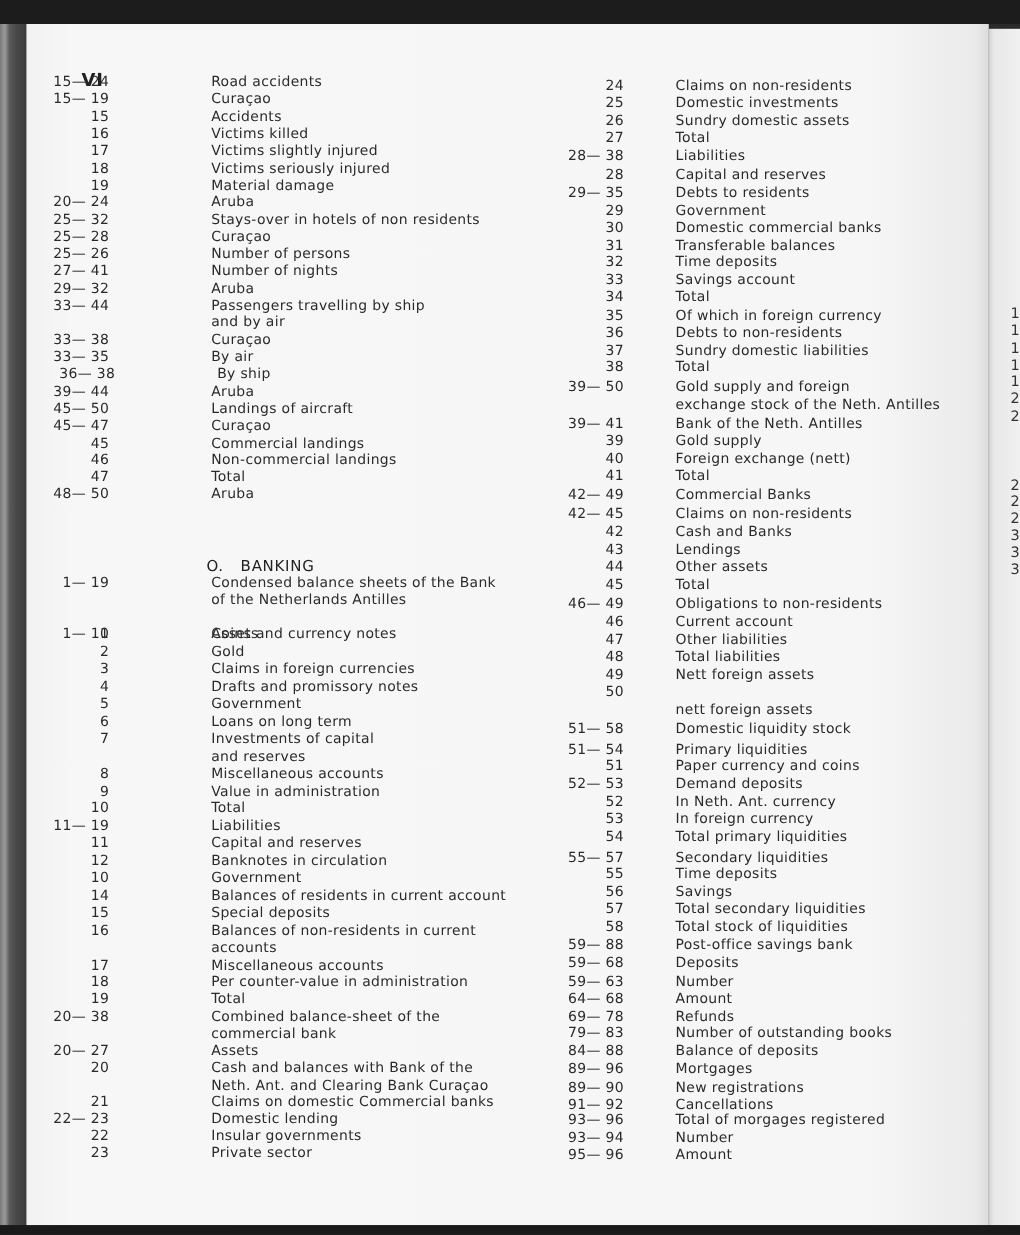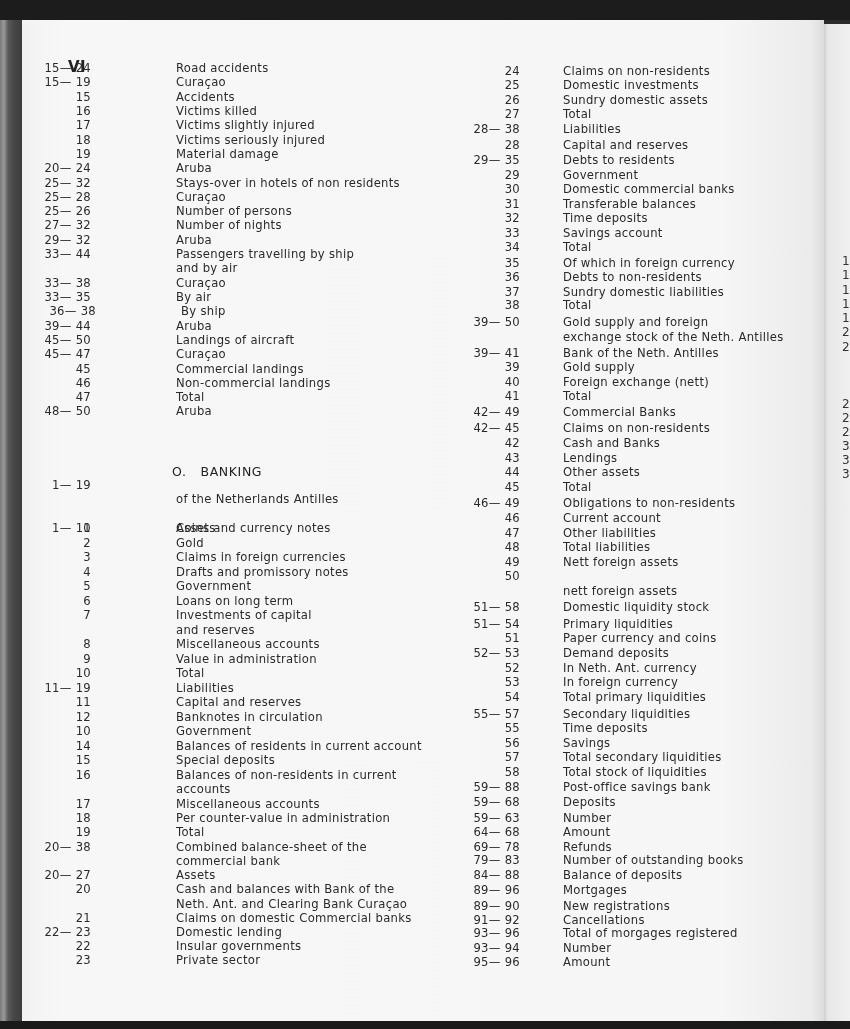--- a/index.html
+++ b/index.html
@@ -96,21 +96,21 @@
       </div>
       <div class="row" style="top: 170px; left: 0px; width: 800px;">
         <span class="num" style="right: 731px;">25— 28</span>
         <span class="txt" style="left: 154px;">Curaçao</span>
       </div>
       <div class="row" style="top: 184px; left: 0px; width: 800px;">
         <span class="num" style="right: 731px;">25— 26</span>
         <span class="txt" style="left: 154px;">Number of persons</span>
       </div>
       <div class="row" style="top: 198px; left: 0px; width: 800px;">
-        <span class="num" style="right: 731px;">27— 32</span>
+        <span class="num" style="right: 731px;">27— 41</span>
         <span class="txt" style="left: 154px;">Number of nights</span>
       </div>
       <div class="row" style="top: 213px; left: 0px; width: 800px;">
         <span class="num" style="right: 731px;">29— 32</span>
         <span class="txt" style="left: 154px;">Aruba</span>
       </div>
       <div class="row" style="top: 227px; left: 0px; width: 800px;">
         <span class="num" style="right: 731px;">33— 44</span>
         <span class="txt" style="left: 154px;">Passengers travelling by ship</span>
       </div>
@@ -153,20 +153,21 @@
       <div class="row" style="top: 370px; left: 0px; width: 800px;">
         <span class="num" style="right: 731px;">47</span>
         <span class="txt" style="left: 154px;">Total</span>
       </div>
       <div class="row" style="top: 384px; left: 0px; width: 800px;">
         <span class="num" style="right: 731px;">48— 50</span>
         <span class="txt" style="left: 154px;">Aruba</span>
       </div>
       <div class="row" style="top: 458px; left: 0px; width: 800px;">
         <span class="num" style="right: 731px;">1— 19</span>
+        <span class="txt" style="left: 154px;">Condensed balance sheets of the Bank</span>
       </div>
       <div class="row" style="top: 472px; left: 0px; width: 800px;">
         <span class="num" style="right: 731px;"></span>
         <span class="txt" style="left: 154px;">of the Netherlands Antilles</span>
       </div>
       <div class="row" style="top: 501px; left: 0px; width: 800px;">
         <span class="num" style="right: 731px;">1— 10</span>
         <span class="txt" style="left: 154px;">Assets</span>
       </div>
       <div class="row" style="top: 501px; left: 0px; width: 800px;">

